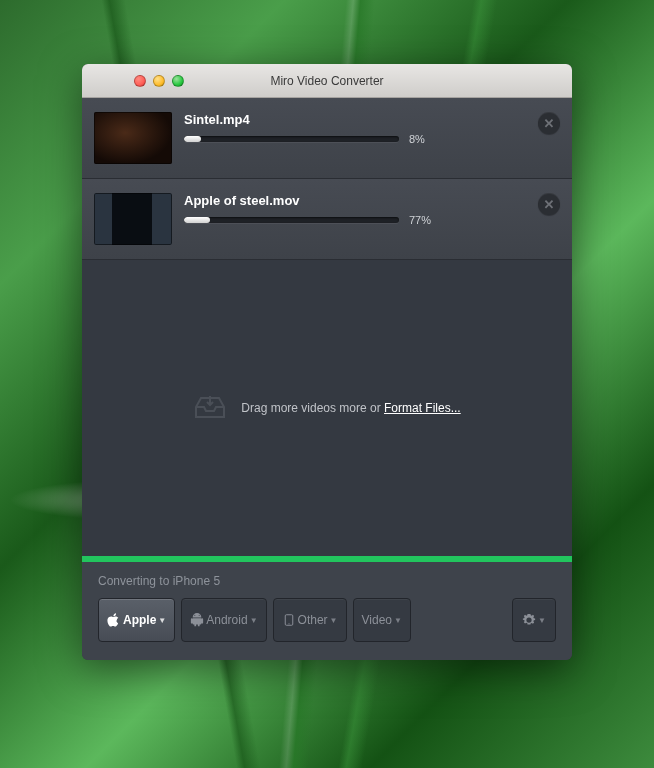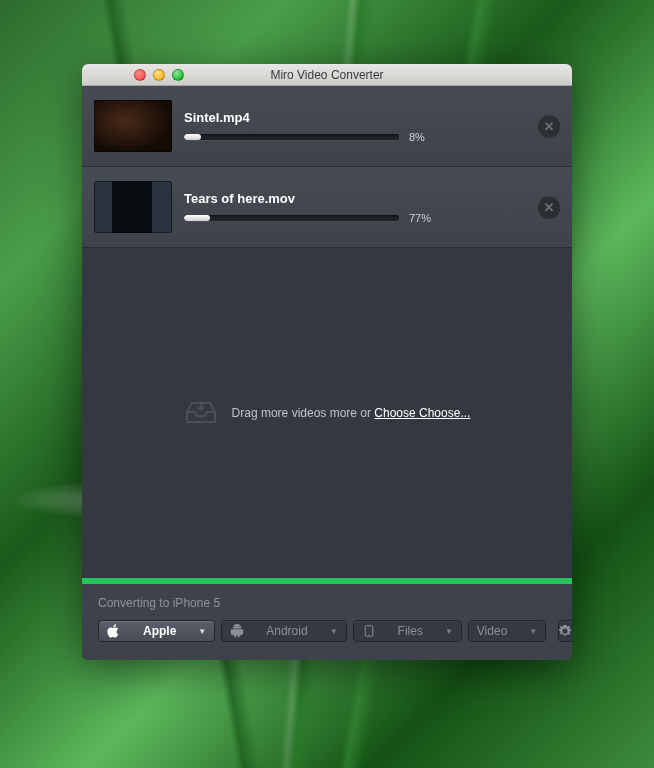--- a/index.html
+++ b/index.html
@@ -25,37 +25,37 @@
       position: absolute;
       left: 82px; top: 64px;
       width: 490px; height: 596px;
       background: #3a3f47;
       border-radius: 6px;
       box-shadow: 0 10px 40px rgba(0,0,0,.5);
       overflow: hidden;
       display: flex; flex-direction: column;
     }
     .titlebar {
-      height: 22px;
+      height: 34px;
       background: linear-gradient(#e8e6e4, #cfcdca);
       border-bottom: 1px solid #a6a3a0;
       display: flex; align-items: center;
       position: relative;
       flex: 0 0 auto;
       padding-left: 44px;
     }
     .traffic { display: flex; gap: 7px; margin-left: 8px; }
     .tl { width: 12px; height: 12px; border-radius: 50%; border: .5px solid rgba(0,0,0,.25); }
     .tl.close { background: radial-gradient(circle at 35% 30%, #ff8a80, #ff5f57 60%, #c33 100%); }
     .tl.min   { background: radial-gradient(circle at 35% 30%, #ffe08a, #ffbd2e 60%, #c79200 100%); }
     .tl.zoom  { background: radial-gradient(circle at 35% 30%, #9be29b, #28c940 60%, #128a22 100%); }
     .title { position: absolute; left:0; right:0; text-align:center; font-size: 12px; color: #3a3a3a; pointer-events:none; }
     .list { flex: 0 0 auto; }
     .item {
-      display: flex; align-items: center;
+      display: flex; 
       padding: 14px 12px;
       gap: 12px;
       background: linear-gradient(#474b53, #3e4249);
       border-bottom: 1px solid #2a2d33;
       position: relative;
     }
     .thumb {
       width: 78px; height: 52px; border-radius: 2px;
       background: #1a1a20;
       box-shadow: inset 0 0 0 1px rgba(0,0,0,.5);
@@ -97,26 +97,26 @@
     .choose { color: #fff; text-decoration: underline; cursor: pointer; }
     .controls {
       flex: 0 0 auto;
       background: #3e434b;
       border-top: 6px solid #22c55e;
       padding: 12px 16px 18px;
     }
     .status { color: #8e939b; font-size: 12px; margin-bottom: 10px; }
     .btnrow { display: flex; gap: 6px; align-items: center; }
     .picker {
-      height: 22px; padding: 0 8px;
+      height: 44px; padding: 0 8px;
       background: #353a42;
       border: 1px solid #22252b;
       border-radius: 4px;
       color: #8c9098; font-size: 11px;
-      display: flex; align-items: center; gap: 22px;
+      display: flex; align-items: center; gap: 2px;
       cursor: pointer;
       box-shadow: inset 0 1px 0 rgba(255,255,255,.05);
     }
     .picker.active {
       background: linear-gradient(#5a6069, #474c55);
       color: #fff;
       box-shadow: inset 0 1px 0 rgba(255,255,255,.15);
     }
     .picker .plabel { font-size: 12px; }
     .picker.active .plabel { font-weight: 600; }
@@ -165,42 +165,42 @@
         </div>
       </div>
       <div class="cancel">
         <span>✕</span>
       </div>
     </div>
 
     <div class="item">
       <div class="thumb tears"></div>
       <div class="meta">
-        <div class="fname">Tears of here.mov</div>
+        <div class="fname">Apple of steel.mov</div>
         <div class="progress-row">
           <div class="track">
             <div class="fill" style="width:12%"></div>
           </div>
           <div class="pct">77%</div>
         </div>
       </div>
       <div class="cancel">
         <span>✕</span>
       </div>
     </div>
   </div>
 
   <div class="drop">
     <svg class="drop-icon" viewBox="0 0 34 26">
       <path fill="none" stroke="currentColor" stroke-width="2" d="M3 12v10h28V12l-5-9H8z"></path>
       <path fill="none" stroke="currentColor" stroke-width="2" d="M3 12h8l2 4h8l2-4h8"></path>
       <path fill="none" stroke="currentColor" stroke-width="2" d="M17 1v9m-3-3l3 3 3-3"></path>
     </svg>
     <div>
-      <span>Drag more videos more or </span><span class="choose">Choose Choose...</span>
+      <span>Drag more videos more or </span><span class="choose">Format Files...</span>
     </div>
   </div>
 
   <div class="controls">
     <div class="status">Converting to iPhone 5</div>
     <div class="btnrow">
       <div class="picker active">
         <span class="picon">
           <svg viewBox="0 0 16 16" width="14" height="14">
               <path fill="currentColor" d="M11.2 8.5c0-2 1.6-2.9 1.7-3-0.9-1.3-2.3-1.5-2.8-1.5-1.2-.1-2.3.7-2.9.7s-1.5-.7-2.5-.7C3 4 1.8 4.8 1.1 6c-1.3 2.3-.3 5.7.9 7.6.6.9 1.4 1.9 2.4 1.9s1.3-.6 2.5-.6 1.5.6 2.5.6 1.7-.9 2.3-1.8c.7-1 1-2 1-2.1-.1 0-2-0.8-2-3.1zM9.6 2.8C10.1 2.2 10.4 1.3 10.3.4c-.8 0-1.7.5-2.2 1.1C7.6 2.1 7.2 3 7.3 3.8c.9.1 1.8-.4 2.3-1z"></path>
@@ -218,21 +218,21 @@
         <span class="plabel">Android</span>
         <span class="chev">▼</span>
       </div>
       <div class="picker">
         <span class="picon">
           <svg viewBox="0 0 16 16" width="12" height="14">
               <rect x="3" y="1" width="10" height="14" rx="1.5" fill="none" stroke="currentColor" stroke-width="1.3"></rect>
               <circle cx="8" cy="13" r=".8" fill="currentColor"></circle>
             </svg>
         </span>
-        <span class="plabel">Files</span>
+        <span class="plabel">Other</span>
         <span class="chev">▼</span>
       </div>
       <div class="picker">
         <span class="plabel">Video</span>
         <span class="chev">▼</span>
       </div>
       <div class="spacer"></div>
       <div class="picker gear">
         <span class="picon">
           <svg viewBox="0 0 16 16" width="16" height="16">

